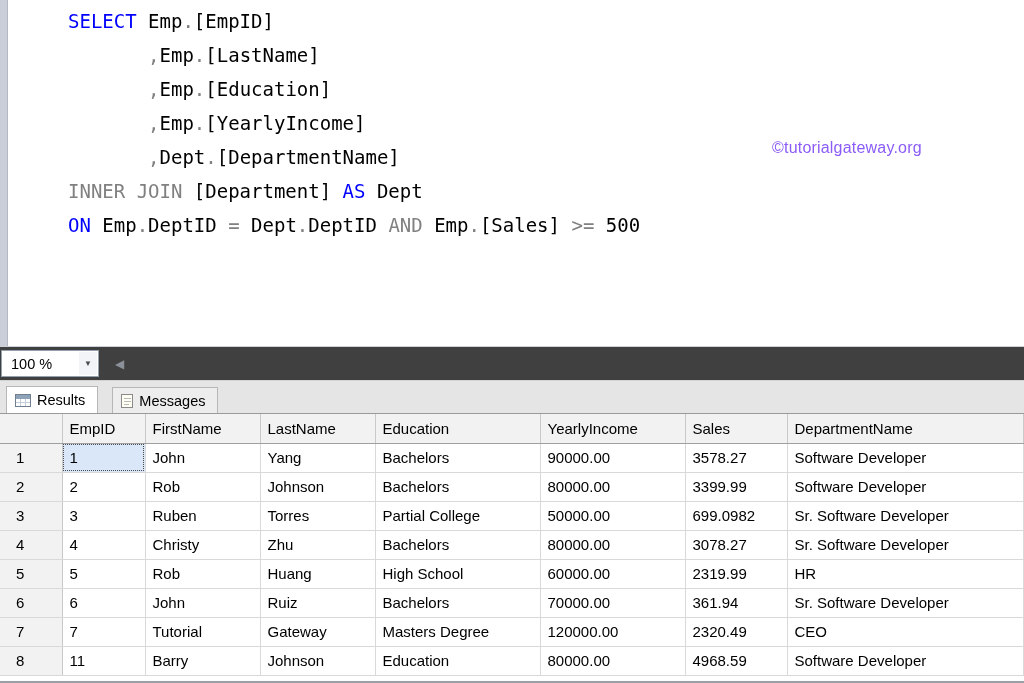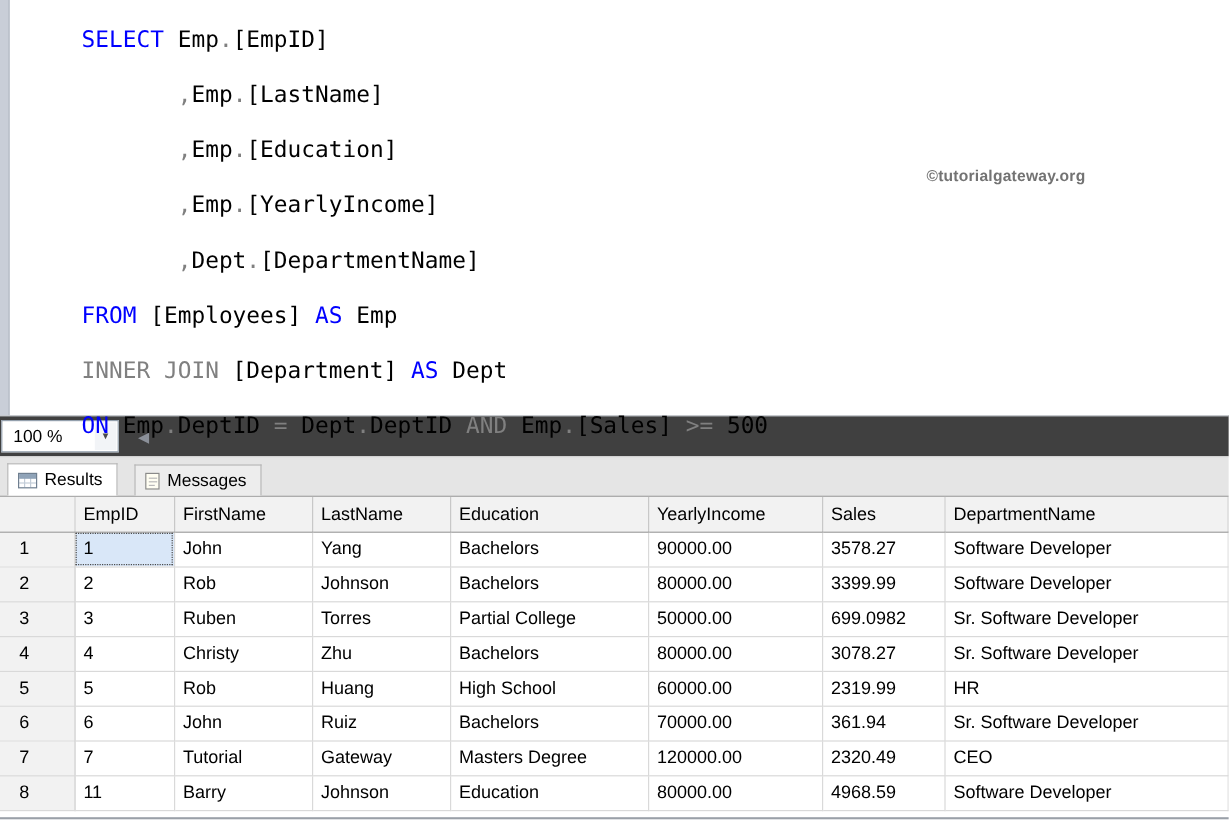--- a/index.html
+++ b/index.html
@@ -10,27 +10,27 @@
   }
 
   
   .editor { position:relative; height:346px; background:#ffffff; display:flex; }
   .margin-strip { width:8px; background:#c9ced8; border-right:1px solid #b3b9c4; height:100%; }
   .code-area {
     flex:1; padding:4px 0 0 60px;
     font-family:"DejaVu Sans Mono", monospace;
     font-size:19px; line-height:34px; color:#000;
   }
-  .code-line { white-space:pre; height:34px;margin-top:12px; }
+  .code-line { white-space:pre; height:34px; }
   .tk-k { color:#0000ff; }
   .tk-g { color:#808080; }
   .tk-t { color:#000000; }
   .watermark {
     position:absolute; left:772px; top:139px;
-    color:#737373; font-weight:bold; font-size:13px; letter-spacing:0.2px;
+    color:#8b5cf6; font-weight:normal; font-size:16px; letter-spacing:0.2px;
   }
 
   
   .hscroll-bar {
     height:34px; background:#404040; border-top:1px solid #cdd1d8;
     display:flex; align-items:center;
   }
   .zoom-combo {
     width:98px; height:27px; margin-left:1px;
     background:#ffffff; border:1px solid #94a0ad;
@@ -98,21 +98,20 @@
 <body>
 
 <div class="editor">
   <div class="margin-strip"></div>
   <div class="code-area">
       <div class="code-line"><span class="tk-k">SELECT</span><span class="tk-t"> Emp</span><span class="tk-g">.</span><span class="tk-t">[EmpID]</span></div>
       <div class="code-line"><span class="tk-t">       </span><span class="tk-g">,</span><span class="tk-t">Emp</span><span class="tk-g">.</span><span class="tk-t">[LastName]</span></div>
       <div class="code-line"><span class="tk-t">       </span><span class="tk-g">,</span><span class="tk-t">Emp</span><span class="tk-g">.</span><span class="tk-t">[Education]</span></div>
       <div class="code-line"><span class="tk-t">       </span><span class="tk-g">,</span><span class="tk-t">Emp</span><span class="tk-g">.</span><span class="tk-t">[YearlyIncome]</span></div>
       <div class="code-line"><span class="tk-t">       </span><span class="tk-g">,</span><span class="tk-t">Dept</span><span class="tk-g">.</span><span class="tk-t">[DepartmentName]</span></div>
-      <div class="code-line"><span class="tk-k">FROM</span><span class="tk-t"> [Employees] </span><span class="tk-k">AS</span><span class="tk-t"> Emp</span></div>
       <div class="code-line"><span class="tk-g">INNER JOIN</span><span class="tk-t"> [Department] </span><span class="tk-k">AS</span><span class="tk-t"> Dept</span></div>
       <div class="code-line"><span class="tk-k">ON</span><span class="tk-t"> Emp</span><span class="tk-g">.</span><span class="tk-t">DeptID </span><span class="tk-g">=</span><span class="tk-t"> Dept</span><span class="tk-g">.</span><span class="tk-t">DeptID </span><span class="tk-g">AND</span><span class="tk-t"> Emp</span><span class="tk-g">.</span><span class="tk-t">[Sales] </span><span class="tk-g">&gt;=</span><span class="tk-t"> 500</span></div>
     </div>
   <div class="watermark">©tutorialgateway.org</div>
 </div>
 
 <div class="hscroll-bar">
   <div class="zoom-combo">
     <span>100 %</span>
     <span class="zoom-arrow-btn">▼</span>

